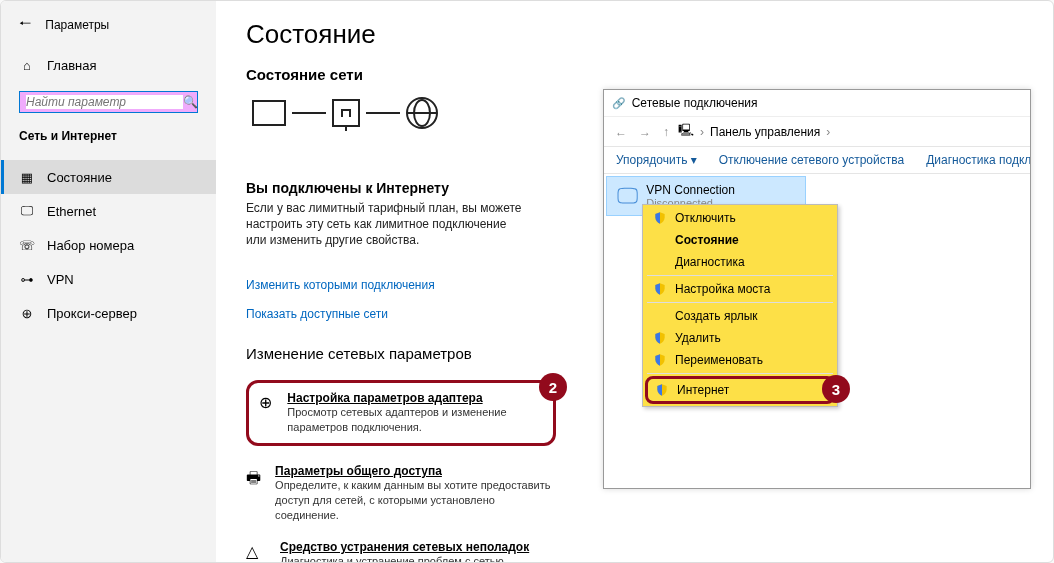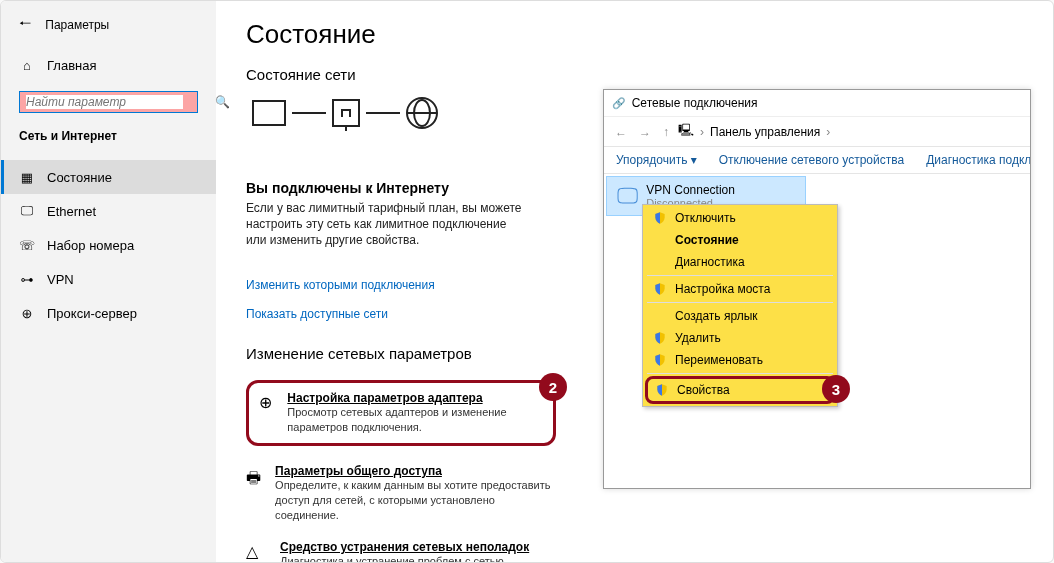--- a/index.html
+++ b/index.html
@@ -4,32 +4,32 @@
 <style>
   * { box-sizing: border-box; margin: 0; padding: 0; }
   body { font-family: "Segoe UI", Tahoma, sans-serif; font-size: 13px; color: #000; background: #f9f9f9; }
   .app { width: 1054px; height: 563px; background: #fff; position: relative; border: 1px solid #ddd; border-radius: 6px; overflow: hidden; display: flex; }
   
   
   .sidebar { width: 215px; height: 100%; background: #f3f3f3; display: flex; flex-direction: column; padding-top: 0; }
   .sidebar-header { display: flex; align-items: center; padding: 12px 18px; gap: 14px; font-size: 12px; }
   .back-arrow { font-size: 14px; cursor: pointer; }
   .sidebar-home { display: flex; align-items: center; gap: 12px; padding: 8px 18px; cursor: pointer; }
-  .search-box { margin: 10px 18px 12px; border: 1px solid #0078d4; background: #fca5a5; display: flex; align-items: center; padding: 3px 6px; gap: 32px; }
+  .search-box { margin: 10px 18px 12px; border: 1px solid #0078d4; background: #f0abfc; display: flex; align-items: center; padding: 3px 6px; }
   .search-box input { border: none; outline: none; flex: 1; font-size: 12px; font-style: italic; color: #666; }
   .search-icon { color: #666; font-size: 12px; }
   .sidebar-section { padding: 4px 18px 17px; font-size: 12px; font-weight: 700; }
   .sidebar-item { display: flex; align-items: center; gap: 12px; padding: 9px 18px; cursor: pointer; font-size: 13px; }
   .sidebar-item.active { background: #dcdcdc; border-left: 3px solid #0078d4; padding-left: 15px; }
   .sidebar-icon { width: 16px; height: 16px; display: inline-flex; align-items: center; justify-content: center; font-size: 13px; }
   
   
   .main { flex: 1; padding: 18px 30px; overflow-y: auto; position: relative; }
   .main h1 { font-size: 26px; font-weight: 400; margin-bottom: 16px; }
-  .main h2 { font-size: 15px; font-weight: 400; margin-bottom: 14px; }
+  .main h2 { font-size: 15px; font-weight: 700; margin-bottom: 14px; }
   .network-diagram { display: flex; align-items: center; gap: 6px; margin-bottom: 4px; padding-left: 6px; }
   .diagram-box { width: 34px; height: 26px; border: 2px solid #222; }
   .diagram-line { width: 34px; height: 0; border-top: 2px solid #222; }
   .diagram-ethernet { width: 28px; height: 28px; border: 2px solid #222; position: relative; display: flex; align-items: center; justify-content: center; }
   .diagram-ethernet::before { content: ''; position: absolute; bottom: -6px; width: 2px; height: 6px; background: #222; }
   .diagram-ethernet-inner { width: 10px; height: 8px; border: 2px solid #222; border-bottom: none; }
   .diagram-globe { width: 32px; height: 32px; border: 2px solid #222; border-radius: 50%; position: relative; }
   .diagram-globe::before { content: ''; position: absolute; top: 0; bottom: 0; left: 50%; width: 14px; border: 2px solid #222; border-radius: 50%; transform: translateX(-50%); }
   .diagram-globe::after { content: ''; position: absolute; left: 0; right: 0; top: 50%; height: 2px; background: #222; transform: translateY(-50%); }
   .diagram-label { text-align: center; font-size: 11px; margin-bottom: 18px; padding-left: 76px; line-height: 1.3; }
@@ -248,21 +248,21 @@
             <span>Переименовать</span>
           </div>
           <div class="ctx-sep"></div>
           <div class="ctx-item highlighted">
             <span class="shield">
                 <svg viewBox="0 0 24 24">
                   <path fill="#f2c100" d="M12 2l8 3v6c0 5-3.5 9-8 11-4.5-2-8-6-8-11V5l8-3z"></path>
                   <path fill="#3b78e7" d="M12 2v20c-4.5-2-8-6-8-11V5l8-3z"></path>
                 </svg>
               </span>
-            <span>Свойства</span>
+            <span>Интернет</span>
             <div class="ctx-badge">3</div>
           </div>
         </div>
       </div>
     </div>
 
   </div>
 </div>
 
 </body></html>

